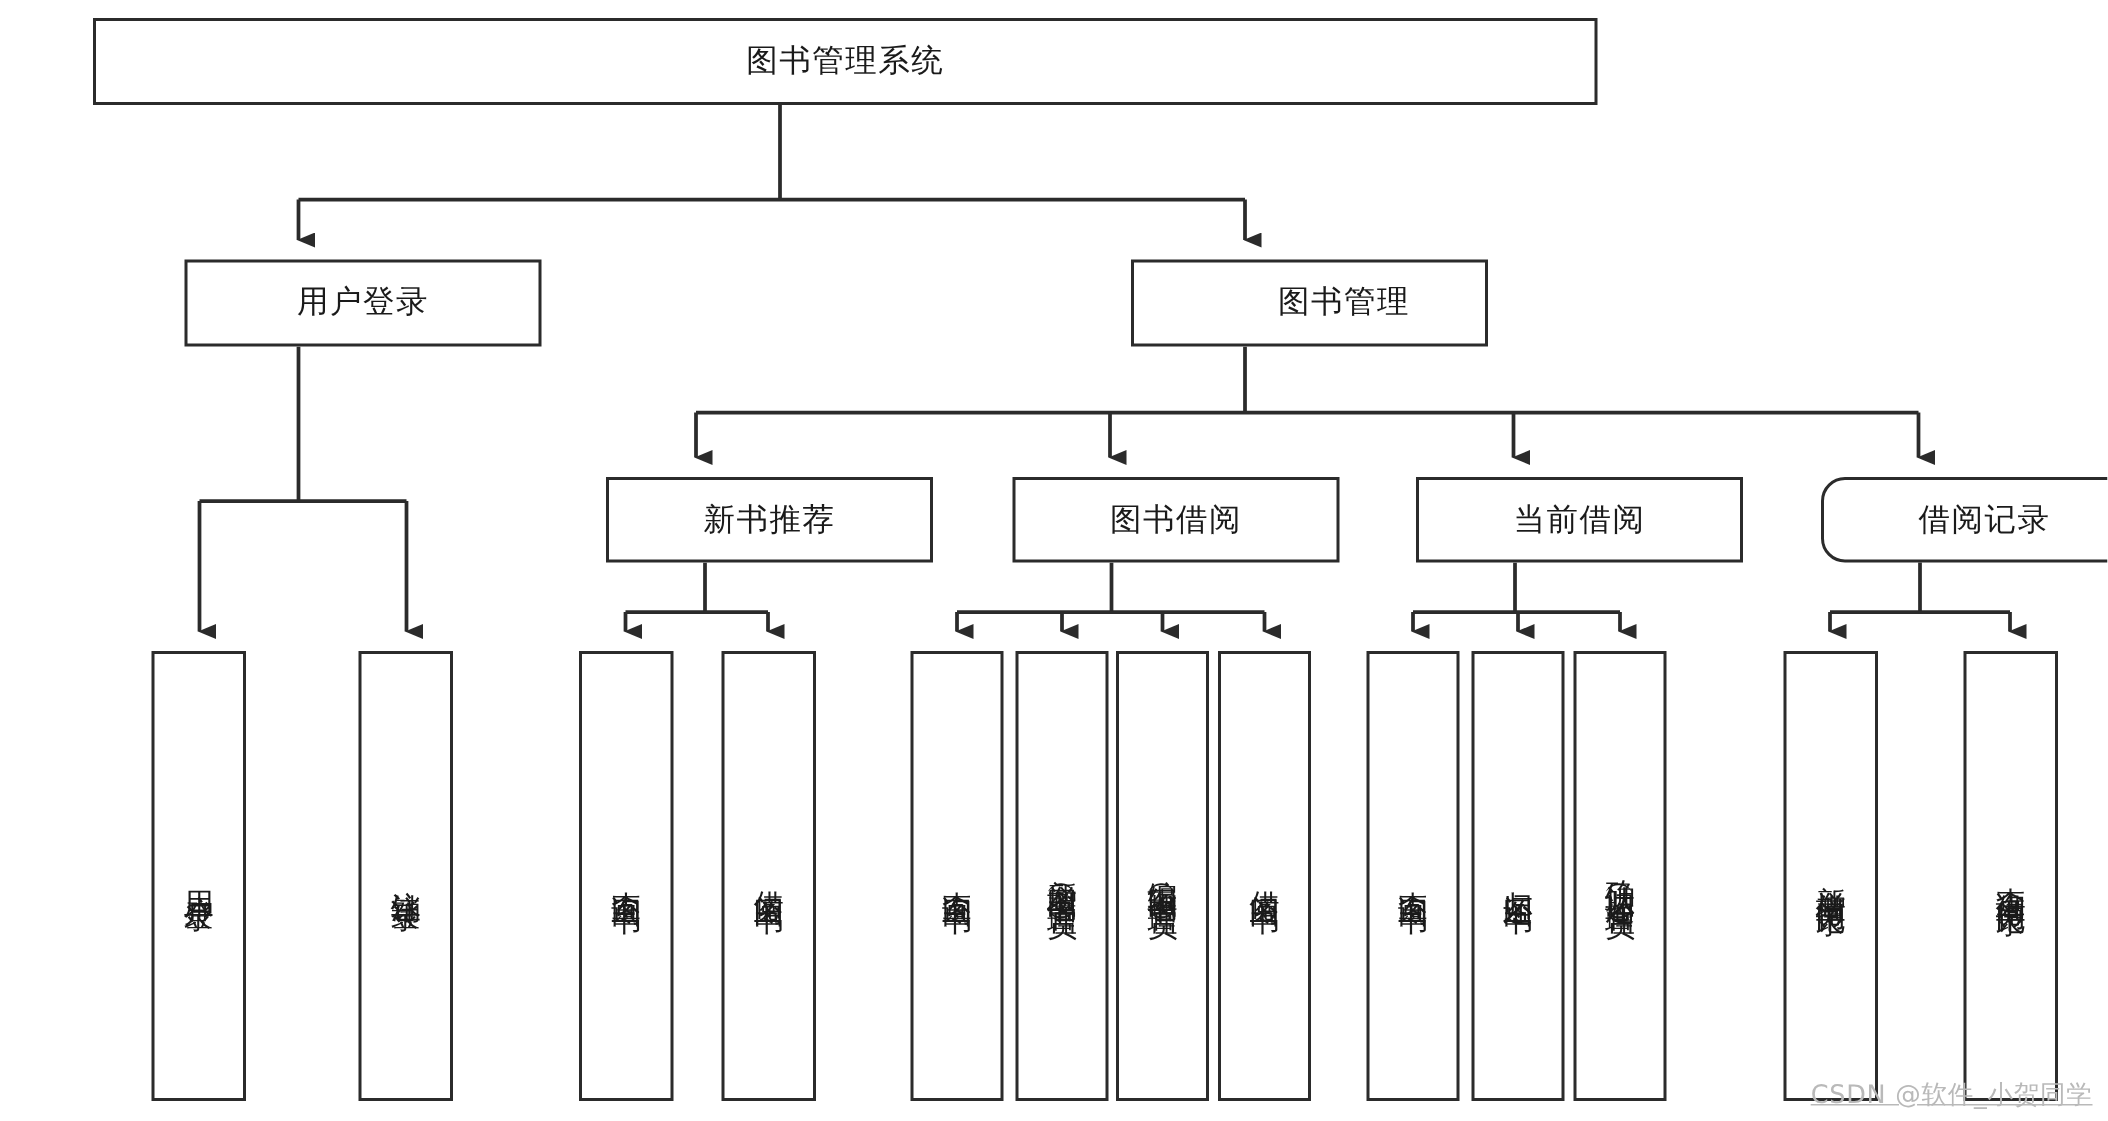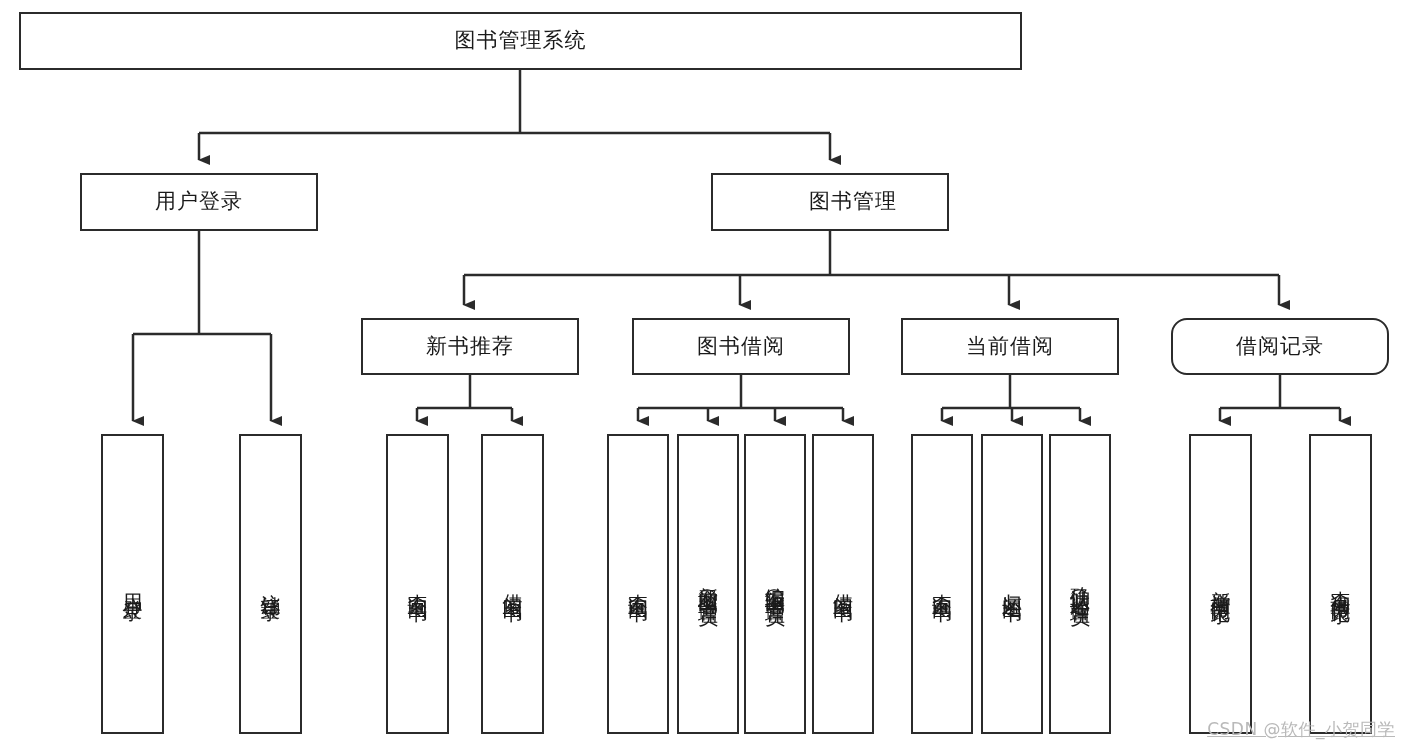--- a/index.html
+++ b/index.html
@@ -32,20 +32,21 @@
     display: flex;
     align-items: center;
     justify-content: center;
     color: #1a1a1a;
     z-index: 2;
   }
   .node.horiz {
     font-size: 21px;
     letter-spacing: 1px;
     line-height: 1.2;
+    margin-left: 43px;
   }
   .node.vert {
     writing-mode: vertical-rl;
     text-orientation: upright;
     font-size: 20px;
     letter-spacing: 3px;
     line-height: 1.25;
     padding: 6px 0;
     align-items: center;
     justify-content: center;

